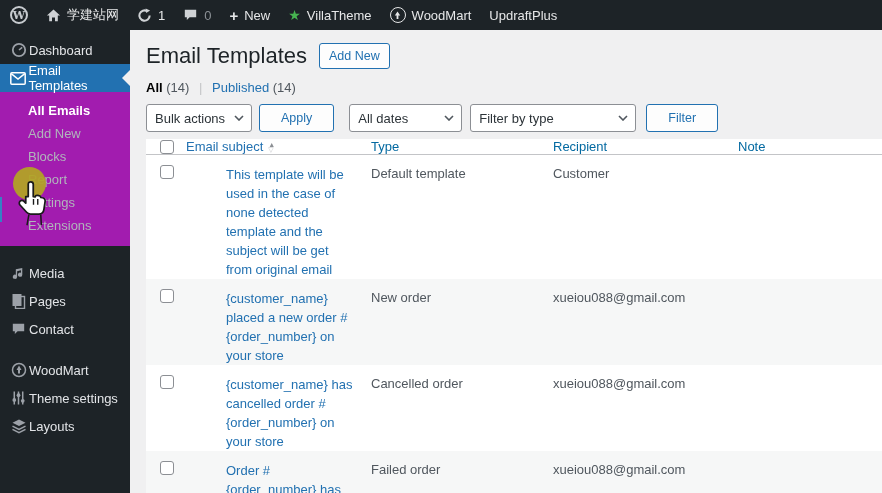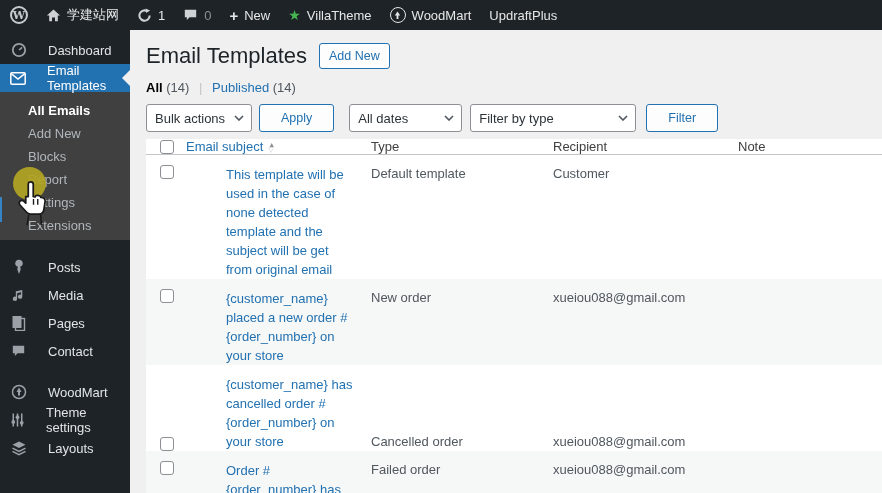--- a/index.html
+++ b/index.html
@@ -17,27 +17,27 @@
                font-family:"DejaVu Serif", serif; font-size:11px; font-weight:bold; color:#c7cbcf; }
   .ab-count-muted { color:#8c9196; }
   .ab-plus { font-size:15px; font-weight:bold; line-height:1; }
   .ab-star { color:var(--star-green,#46b450); font-size:14px; line-height:1; }
   .wm-circle { width:16px; height:16px; border:1.5px solid #e6e7e8; border-radius:50%;
                display:flex; align-items:center; justify-content:center; }
 
   
   .sidebar { position:absolute; top:30px; left:0; width:130px; bottom:0; background:#1d2327;
              color:#e2e4e7; padding-top:6px; z-index:40; }
-  .menu-item { display:flex; align-items:center; gap:21px; height:28px; padding:0 10px; cursor:pointer; }
+  .menu-item { display:flex; align-items:center; gap:2px; height:28px; padding:0 10px; cursor:pointer; }
   .menu-item .mi-icon { width:17px; display:flex; justify-content:center; color:#9ca1a8; }
   .menu-item.active { background:var(--accent,#2271b1); color:#fff; position:relative; }
   .menu-item.active .mi-icon { color:#fff; }
   .menu-item.active::after { content:""; position:absolute; right:0; top:50%; margin-top:-8px;
              border:8px solid transparent; border-right-color:#f0f0f1; }
-  .submenu { list-style:none; background:#404040; padding:7px 0 3px 0; }
+  .submenu { list-style:none; background:#a21caf; padding:7px 0 9px 0; }
   .submenu li { padding:4px 0 4px 28px; color:#b0b6bb; cursor:pointer; line-height:15px; }
   .submenu li.current { color:#fff; font-weight:bold; }
   .menu-gap { height:13px; }
   .hover-sliver { position:absolute; left:0; top:167px; width:2px; height:25px; background:#3582c4; }
 
   
   .click-fx { position:absolute; left:0; top:0; z-index:60; pointer-events:none; }
   .click-circle { position:absolute; left:13px; top:167px; width:33px; height:33px; border-radius:50%;
                   background:var(--highlight,#b1a524); opacity:0.93; }
   .hand-cursor { position:absolute; left:17px; top:180px; }
@@ -69,28 +69,28 @@
   .list-table { margin-top:7px; width:736px; background:#fff; }
   .trow { display:flex; align-items:flex-start; }
   .thead { height:16px; align-items:center; border-bottom:1px solid #c3c4c7; background:#fff; }
   .col-cb { width:40px; padding-left:14px; flex:none; display:flex; align-items:center; }
   .thead .col-cb { height:100%; }
   .col-subject { width:185px; padding-right:14px; flex:none; }
   .col-type { width:182px; flex:none; }
   .col-recipient { width:185px; flex:none; }
   .col-note { flex:1; }
   .cb { width:14px; height:14px; border:1px solid #8c8f94; border-radius:3px; background:#fff; cursor:pointer; }
-  .th-label { color:#404040; }
+  .th-label { color:#0369a1; }
   .th-sort { color:var(--accent,#2271b1); cursor:pointer; display:inline-flex; align-items:center; gap:5px; }
   .sort-arrows { display:inline-flex; flex-direction:column; line-height:5px; font-size:7px; }
   .sort-arrows .up { color:#8c8f94; }
   .sort-arrows .down { color:#c3c4c7; }
   .body-row { padding:0; }
   .body-row:nth-child(odd) { background:#f6f7f7; }
-  .r1 { min-height:99px; } .r2 { min-height:82px;justify-content:space-between; } .r3 { min-height:82px;align-items:flex-end; } .r4 { min-height:66px; }
+  .r1 { min-height:99px; } .r2 { min-height:82px;justify-content:space-between; } .r3 { min-height:82px; } .r4 { min-height:66px; }
   .body-row .col-cb, .body-row .col-subject, .body-row .col-type,
   .body-row .col-recipient, .body-row .col-note { padding-top:10px; }
   .subject-link { color:var(--accent,#2271b1); cursor:pointer; line-height:19px; display:inline-block;margin-left:40px; }
   .cell-text { color:#50575e; line-height:18px; }
 </style>
 </head>
 <body>
 
 <div class="screen">
 
@@ -166,28 +166,20 @@
       <li>Report</li>
       <li>Settings</li>
       <li>Extensions</li>
     </ul>
     <div class="hover-sliver"></div>
 
     <div class="menu-gap"></div>
 
     <div class="menu-item">
       <span class="mi-icon">
-        <svg width="14" height="16" viewBox="0 0 14 16">
-          <path d="M7 0.8 C4.8 0.8 3.2 2.4 3.2 4.4 C3.2 6 4.2 7.2 5.8 7.5 L5.3 10.5 L7 15 L8.7 10.5 L8.2 7.5 C9.8 7.2 10.8 6 10.8 4.4 C10.8 2.4 9.2 0.8 7 0.8 Z" fill="currentColor"></path>
-        </svg>
-      </span>
-      <span>Posts</span>
-    </div>
-    <div class="menu-item">
-      <span class="mi-icon">
         <svg width="16" height="15" viewBox="0 0 16 16">
           <path d="M11.5 2 v7.2 a2.3 2.3 0 1 1 -1.4 -2.1 V4.5 L6 5.6 v5.8 a2.3 2.3 0 1 1 -1.4 -2.1 V3.4 Z" fill="currentColor"></path>
         </svg>
       </span>
       <span>Media</span>
     </div>
     <div class="menu-item">
       <span class="mi-icon">
         <svg width="15" height="16" viewBox="0 0 15 16">
           <rect x="1.5" y="1" width="9" height="12" fill="currentColor"></rect>

